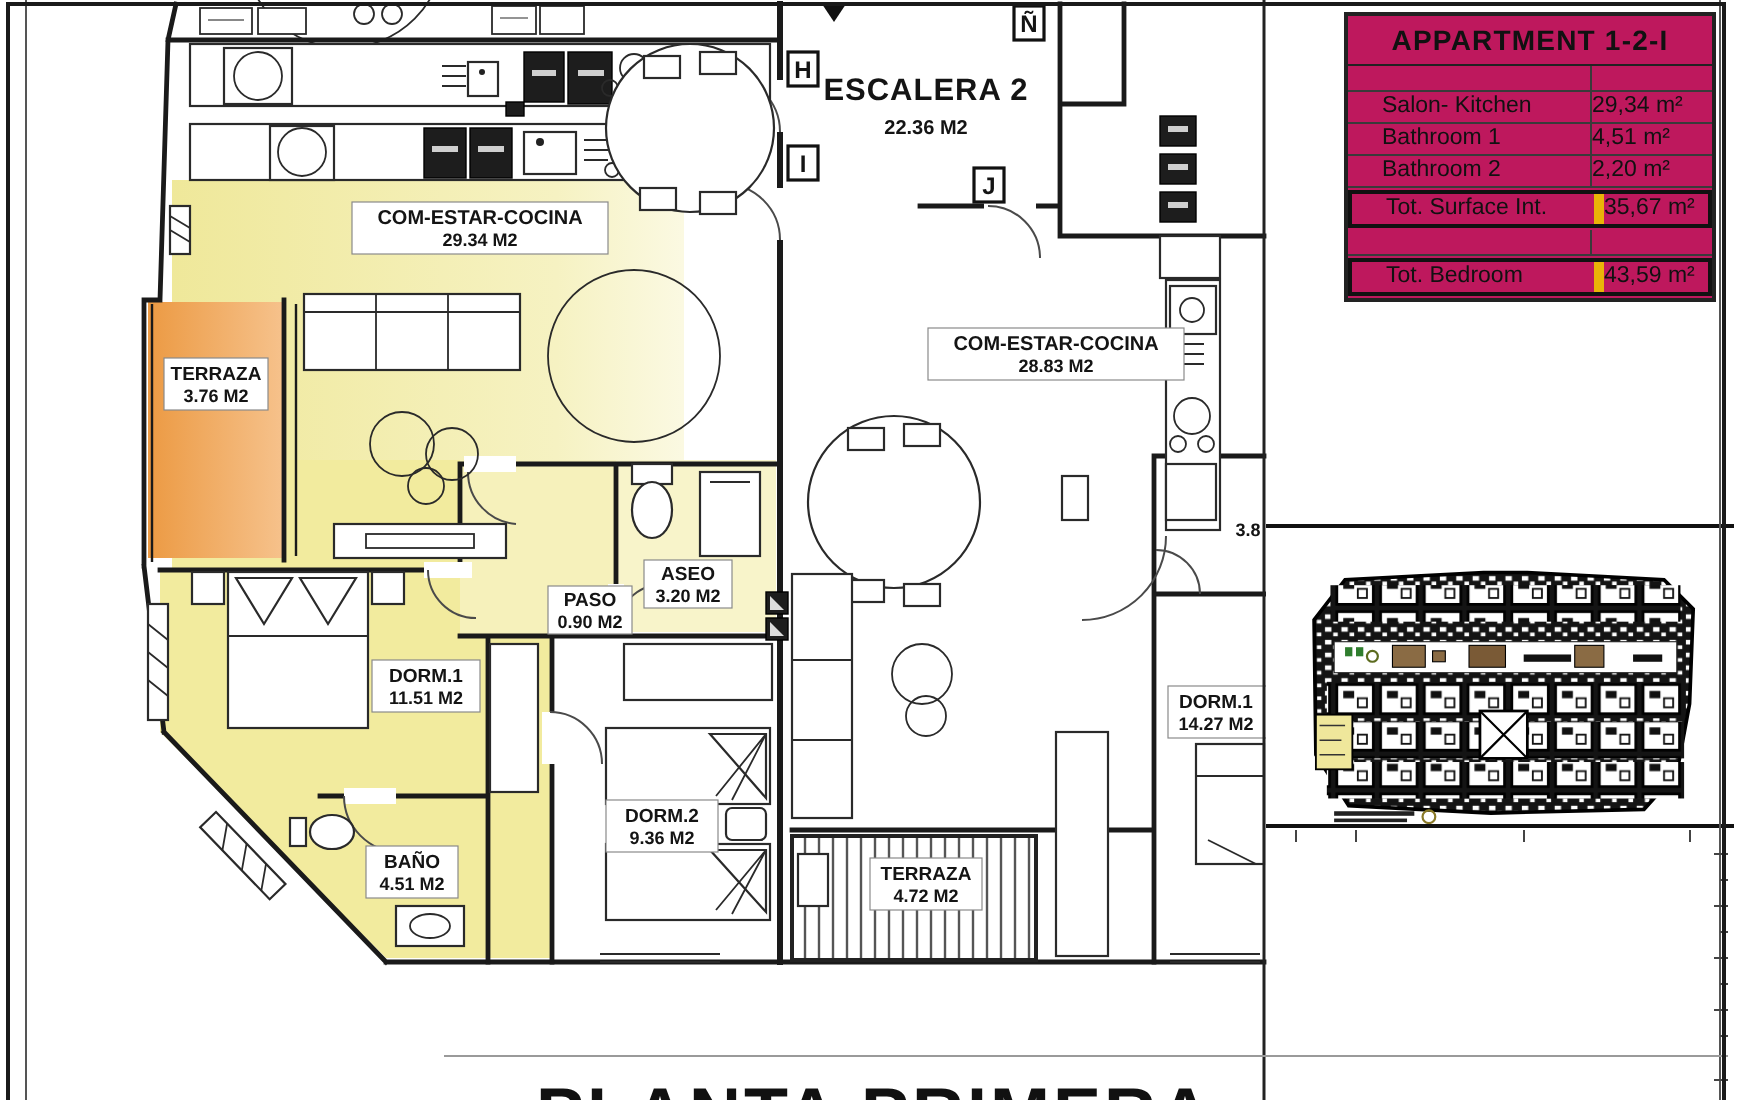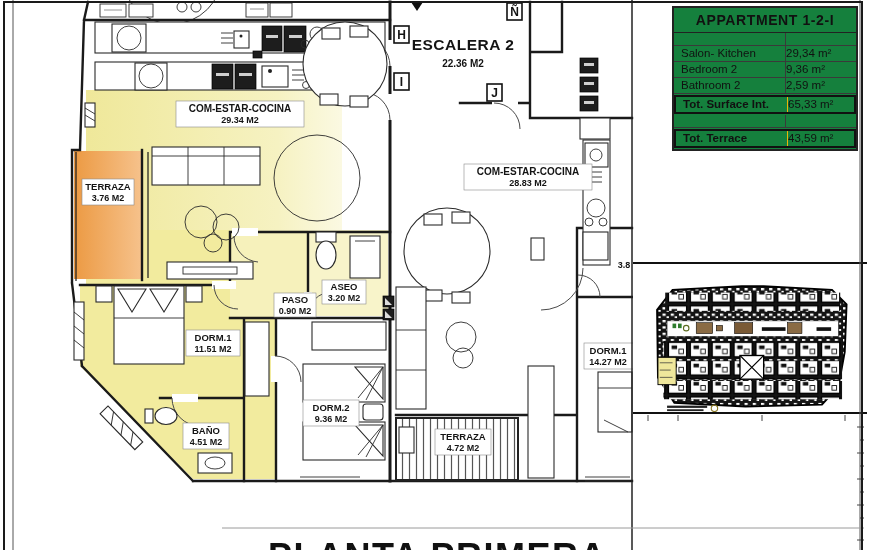--- a/index.html
+++ b/index.html
@@ -21,30 +21,30 @@
   .rarea{font-size:9px;font-weight:bold;}
   .rname-big{font-size:10px;font-weight:bold;}
   .esc-name{font-size:15.5px;font-weight:bold;letter-spacing:0.5px;}
   .esc-area{font-size:10px;font-weight:bold;}
   .mbox{fill:#fff;stroke:#111;stroke-width:1.6;}
   .mtext{font-size:12px;font-weight:bold;}
   .graytick{stroke:#9a9a9a;stroke-width:1;}
 
   
   .apt-table{position:absolute;left:672px;top:6px;width:186px;border:2px solid #222;
-             background:#15803d;color:#111;font-size:11.5px;box-sizing:border-box;}
+             background:#be185d;color:#111;font-size:11.5px;box-sizing:border-box;}
   .apt-title{height:24px;line-height:24px;text-align:center;font-weight:bold;
              font-size:14px;letter-spacing:0.6px;border-bottom:1.5px solid #222;}
   .trow{display:flex;height:15px;line-height:15px;border-bottom:1px solid #3a3a3a;}
-  .trow .c1{width:104px;padding-left:7px;border-right:1px solid #3a3a3a;
+  .trow .c1{width:104px;padding-left:17px;border-right:1px solid #3a3a3a;
             white-space:nowrap;overflow:hidden;}
   .trow .c2{flex:1;}
   .trow.gaprow{height:12px;}
   .trow.totalrow{border:2px solid #111;height:15px;margin:1px 0;}
-  .trow.totalrow .c1{border-right:1px solid #eab308;font-weight:bold;}
+  .trow.totalrow .c1{border-right:5px solid #eab308;}
 
   
   .thumb-band{position:absolute;left:633px;top:262px;width:234px;height:152px;
               border-top:2px solid #111;border-bottom:2px solid #111;background:#fff;
               box-sizing:border-box;}
   .thumb-band svg{position:absolute;left:6px;top:4px;}
 
   .plan-title{position:absolute;left:268px;top:536px;font-size:36px;font-weight:bold;
               letter-spacing:1.5px;color:#111;white-space:nowrap;}
   .overlay{position:absolute;left:0;top:0;pointer-events:none;}
@@ -343,37 +343,37 @@
     <div class="apt-title">APPARTMENT 1-2-I</div>
     <div class="trow gaprow">
         <div class="c1"></div>
         <div class="c2"></div>
       </div>
     <div class="trow">
       <div class="c1">Salon- Kitchen</div>
       <div class="c2">29,34 m²</div>
     </div>
     <div class="trow">
-      <div class="c1">Bedroom 2</div>
-      <div class="c2">9,36 m²</div>
+      <div class="c1">Bathroom 1</div>
+      <div class="c2">4,51 m²</div>
     </div>
     <div class="trow">
       <div class="c1">Bathroom 2</div>
-      <div class="c2">2,59 m²</div>
+      <div class="c2">2,20 m²</div>
     </div>
     <div class="trow totalrow">
       <div class="c1">Tot. Surface Int.</div>
-      <div class="c2">65,33 m²</div>
+      <div class="c2">35,67 m²</div>
     </div>
     <div class="trow gaprow">
         <div class="c1"></div>
         <div class="c2"></div>
       </div>
     <div class="trow totalrow">
-      <div class="c1">Tot. Terrace</div>
+      <div class="c1">Tot. Bedroom</div>
       <div class="c2">43,59 m²</div>
     </div>
   </div>
 
   <div class="thumb-band">
     <svg width="222" height="144" viewBox="0 0 230 158">
       <defs>
         <pattern id="dense" width="9" height="7" patternUnits="userSpaceOnUse">
           <rect width="9" height="7" fill="#141414"></rect>
           <rect x="1" y="1" width="3.5" height="2.5" fill="#fff"></rect>

